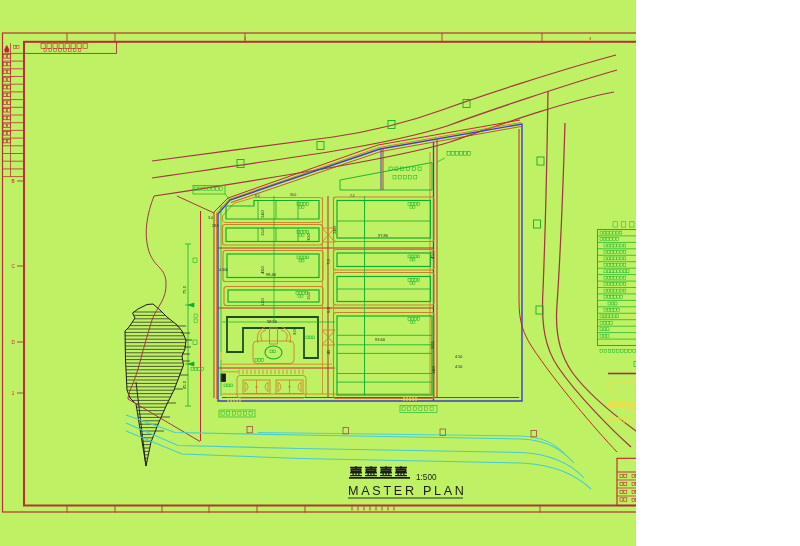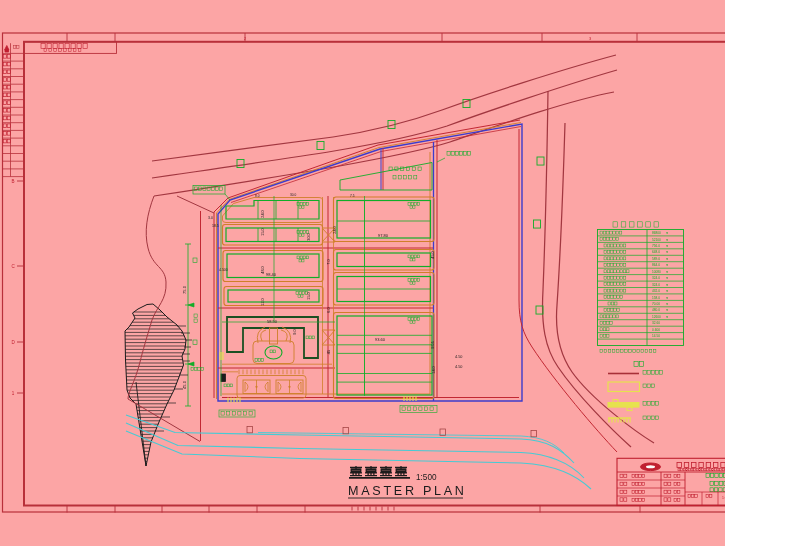--- a/index.html
+++ b/index.html
@@ -1,14 +1,14 @@
 <!DOCTYPE html>
 <html><head><meta charset="utf-8"><style>
 html,body{margin:0;padding:0;background:#ffffff;}
-#sheet{position:relative;width:725px;height:546px;background:#fca5a5;overflow:hidden;font-family:"Liberation Sans",sans-serif;}
+#sheet{position:relative;width:636px;height:546px;background:#bef264;overflow:hidden;font-family:"Liberation Sans",sans-serif;}
 </style></head><body>
 <div id="sheet">
 <svg width="800" height="546" viewBox="0 0 800 546">
 
 <g>
         <rect x="2.5" y="33" width="795" height="479" rx="0" fill="none" stroke="#b8303a" stroke-width="1.2"></rect>
       </g>
 
 <g>
         <rect x="24" y="41.8" width="765.5" height="463.7" rx="0" fill="none" stroke="#b8303a" stroke-width="2.0"></rect>

